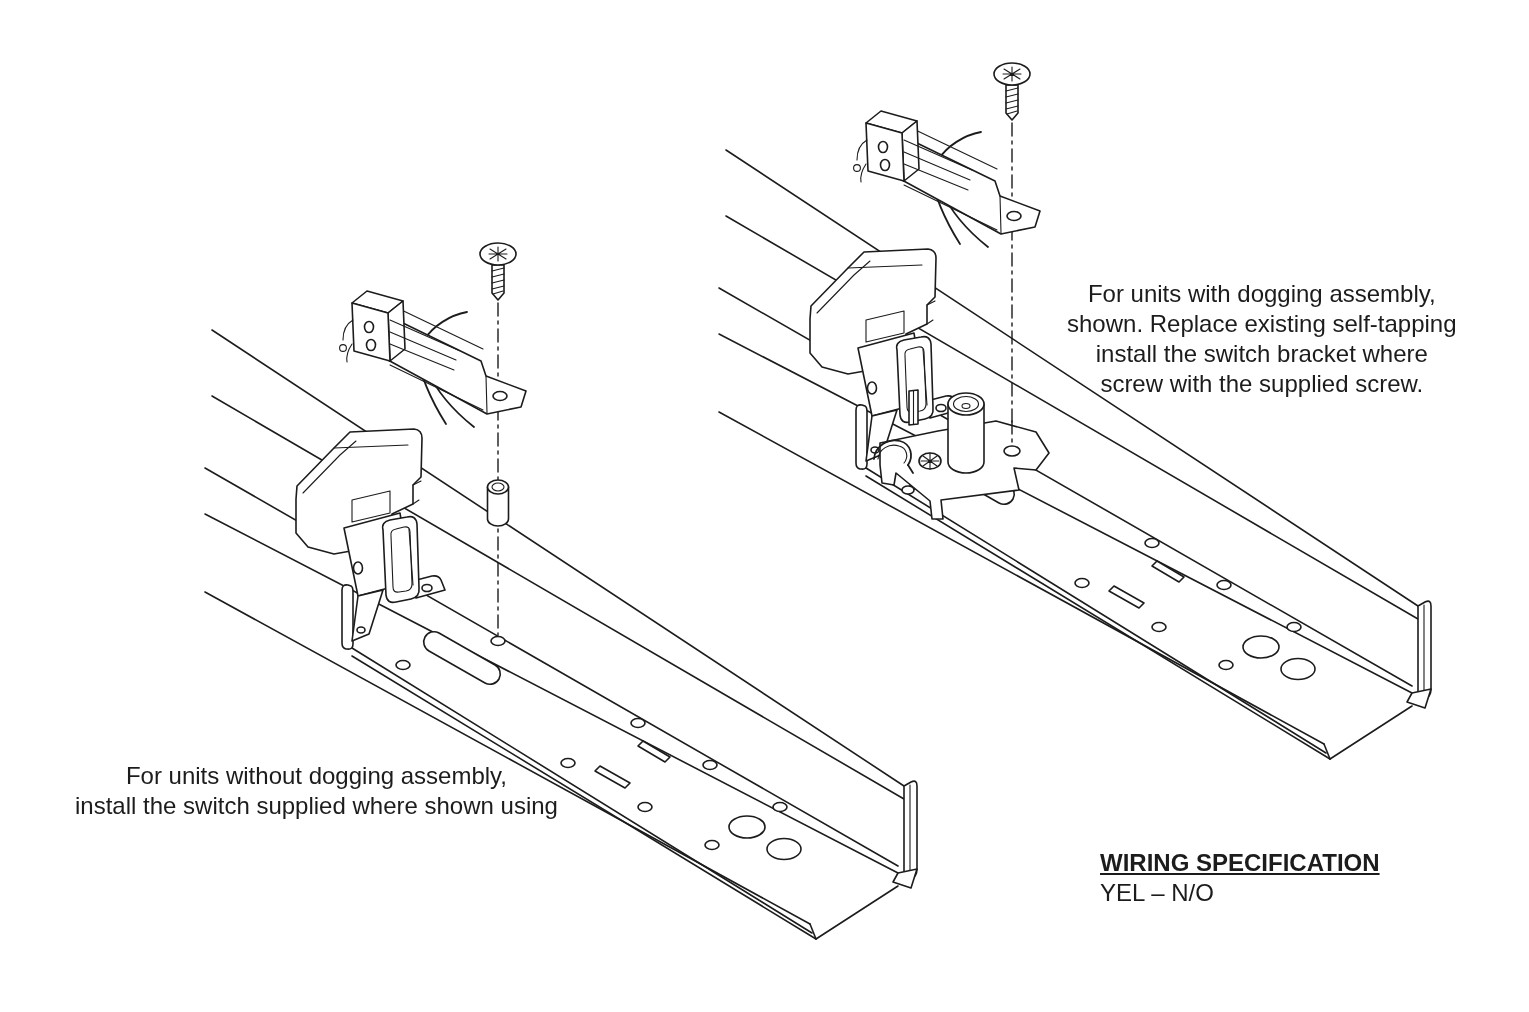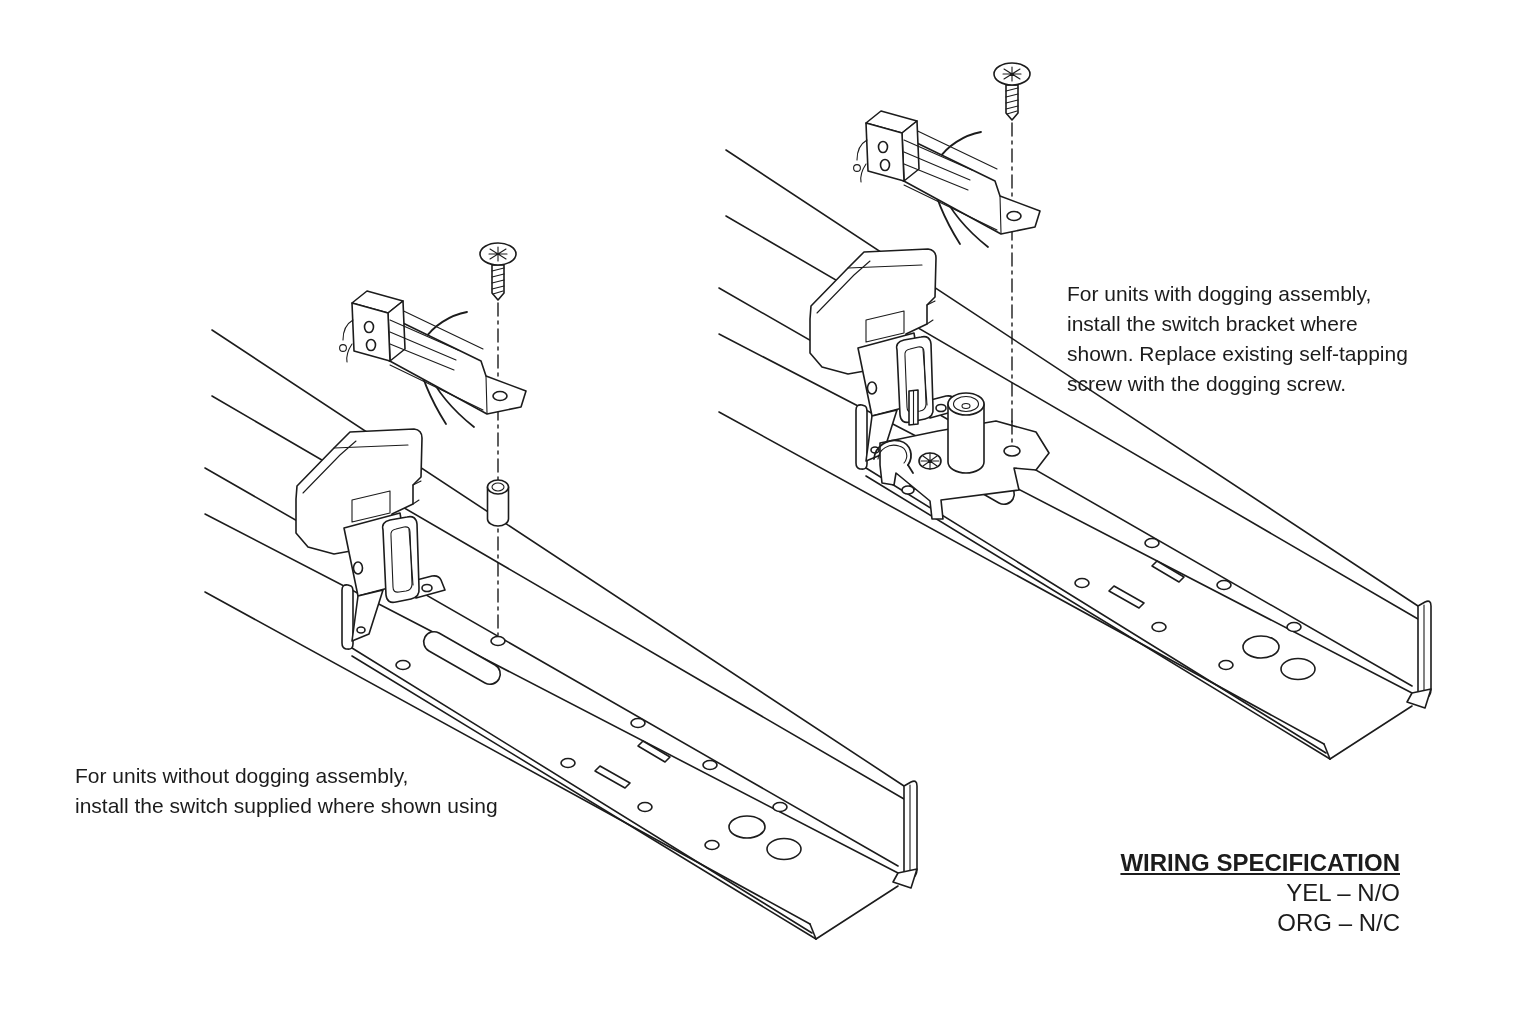--- a/index.html
+++ b/index.html
@@ -14,27 +14,28 @@
   .drawing-svg{position:absolute;left:0;top:0;width:1529px;height:1012px;}
   
   .ln{fill:none;stroke:var(--line-color,#1c1c1c);stroke-width:1.6;stroke-linecap:round;stroke-linejoin:round;}
   .thin{stroke-width:1.1;}
   .wire{stroke-width:1.8;}
   .fw{fill:var(--bg-color,#ffffff);stroke:var(--line-color,#1c1c1c);stroke-width:1.6;stroke-linejoin:round;}
   .fo{fill:var(--bg-color,#ffffff);stroke:none;}
   .dash{stroke-dasharray:13 5 3 5;stroke-width:1.4;}
   .caption{
     position:absolute;
-    font-size:21px;line-height:30px;
+    font-size:24px;line-height:30px;
     white-space:nowrap;
+    text-align:center;
   }
   .caption span{display:block;}
   .wiring{
     position:absolute;left:1100px;top:848px;width:300px;
-    text-align:right;font-size:24px;line-height:30px;
+    text-align:left;font-size:24px;line-height:30px;
   }
   .wiring-title{font-weight:bold;text-decoration:underline;}
   .wiring-entry{display:block;}
 </style>
 </head>
 <body>
 
 <div class="page">
 
   <svg class="drawing-svg" viewBox="0 0 1529 1012" xmlns="http://www.w3.org/2000/svg">
@@ -178,24 +179,23 @@
     </g>
   </svg>
 
   <div class="caption" style="left:75px;top:761px;">
     <span>For units without dogging assembly,</span>
     <span>install the switch supplied where shown using</span>
   </div>
 
   <div class="caption" style="left:1067px;top:279px;">
     <span>For units with dogging assembly,</span>
+    <span>shown. Replace existing self-tapping</span>
     <span>install the switch bracket where</span>
-    <span>shown. Replace existing self-tapping</span>
-    <span>screw with the dogging screw.</span>
+    <span>screw with the supplied screw.</span>
   </div>
 
   <div class="wiring">
     <div class="wiring-title">WIRING SPECIFICATION</div>
     <span class="wiring-entry">YEL – N/O</span>
-    <span class="wiring-entry">ORG – N/C</span>
   </div>
 
 </div>
 
 </body></html>

